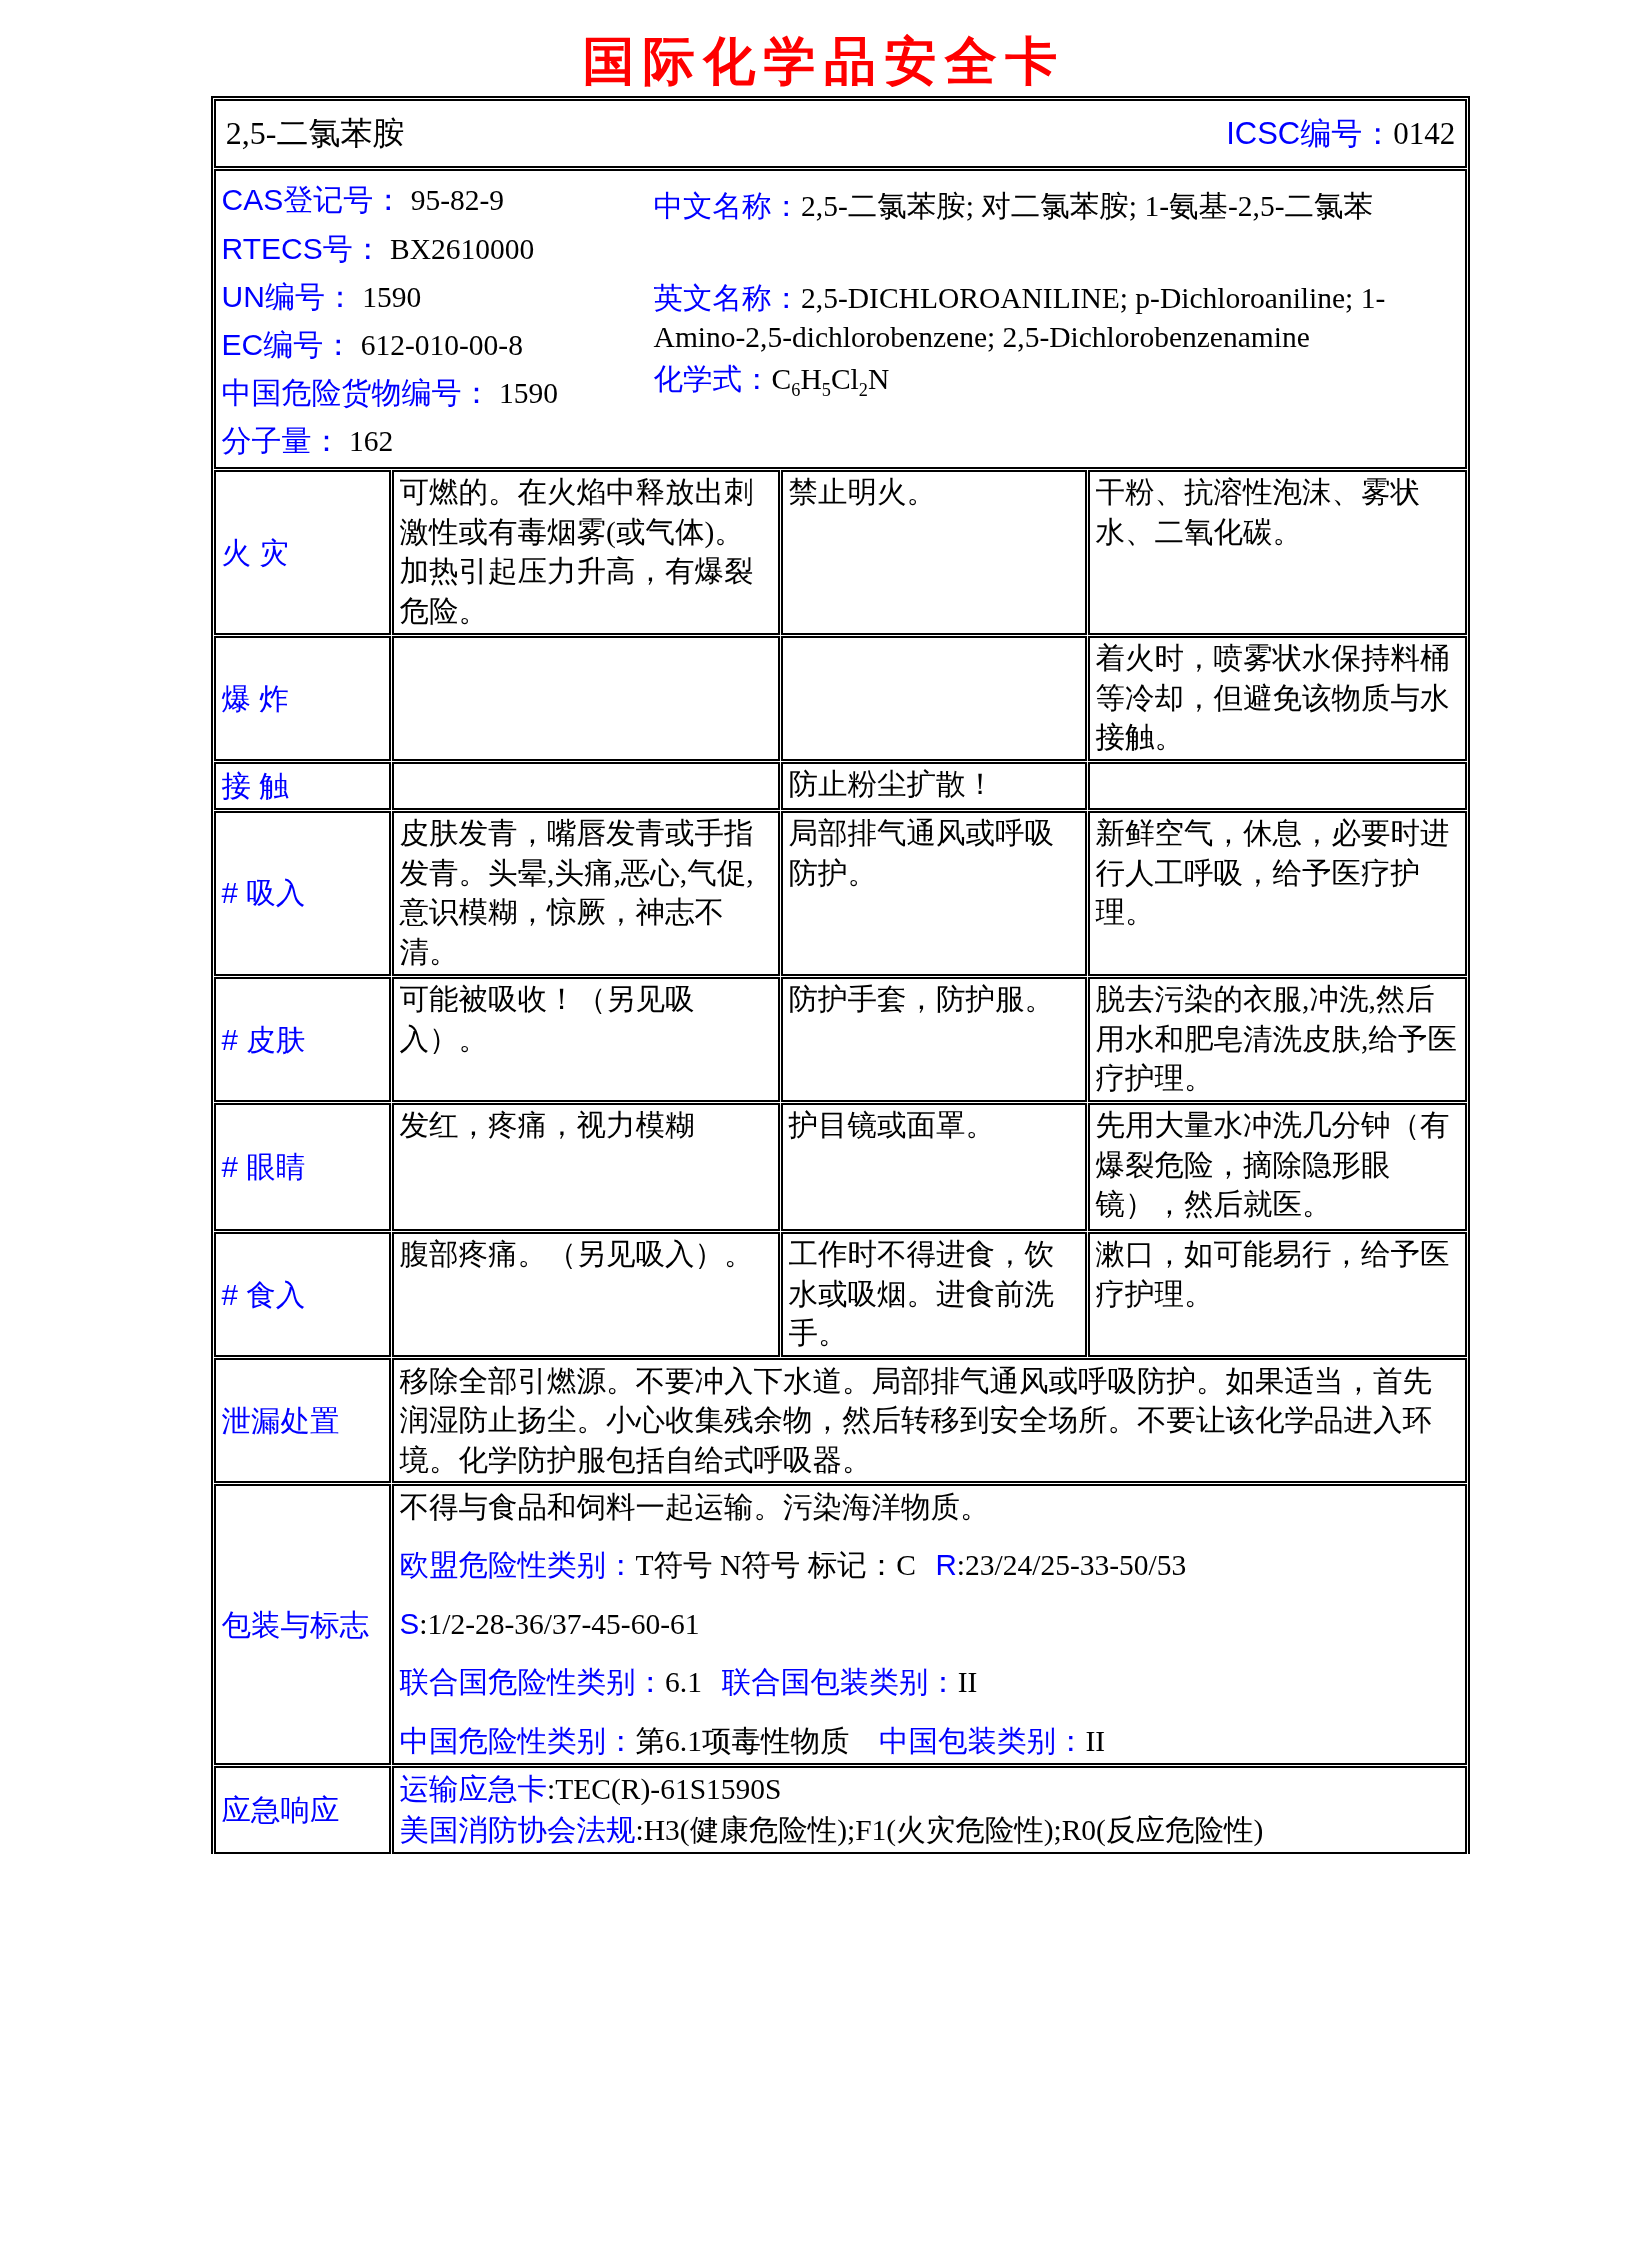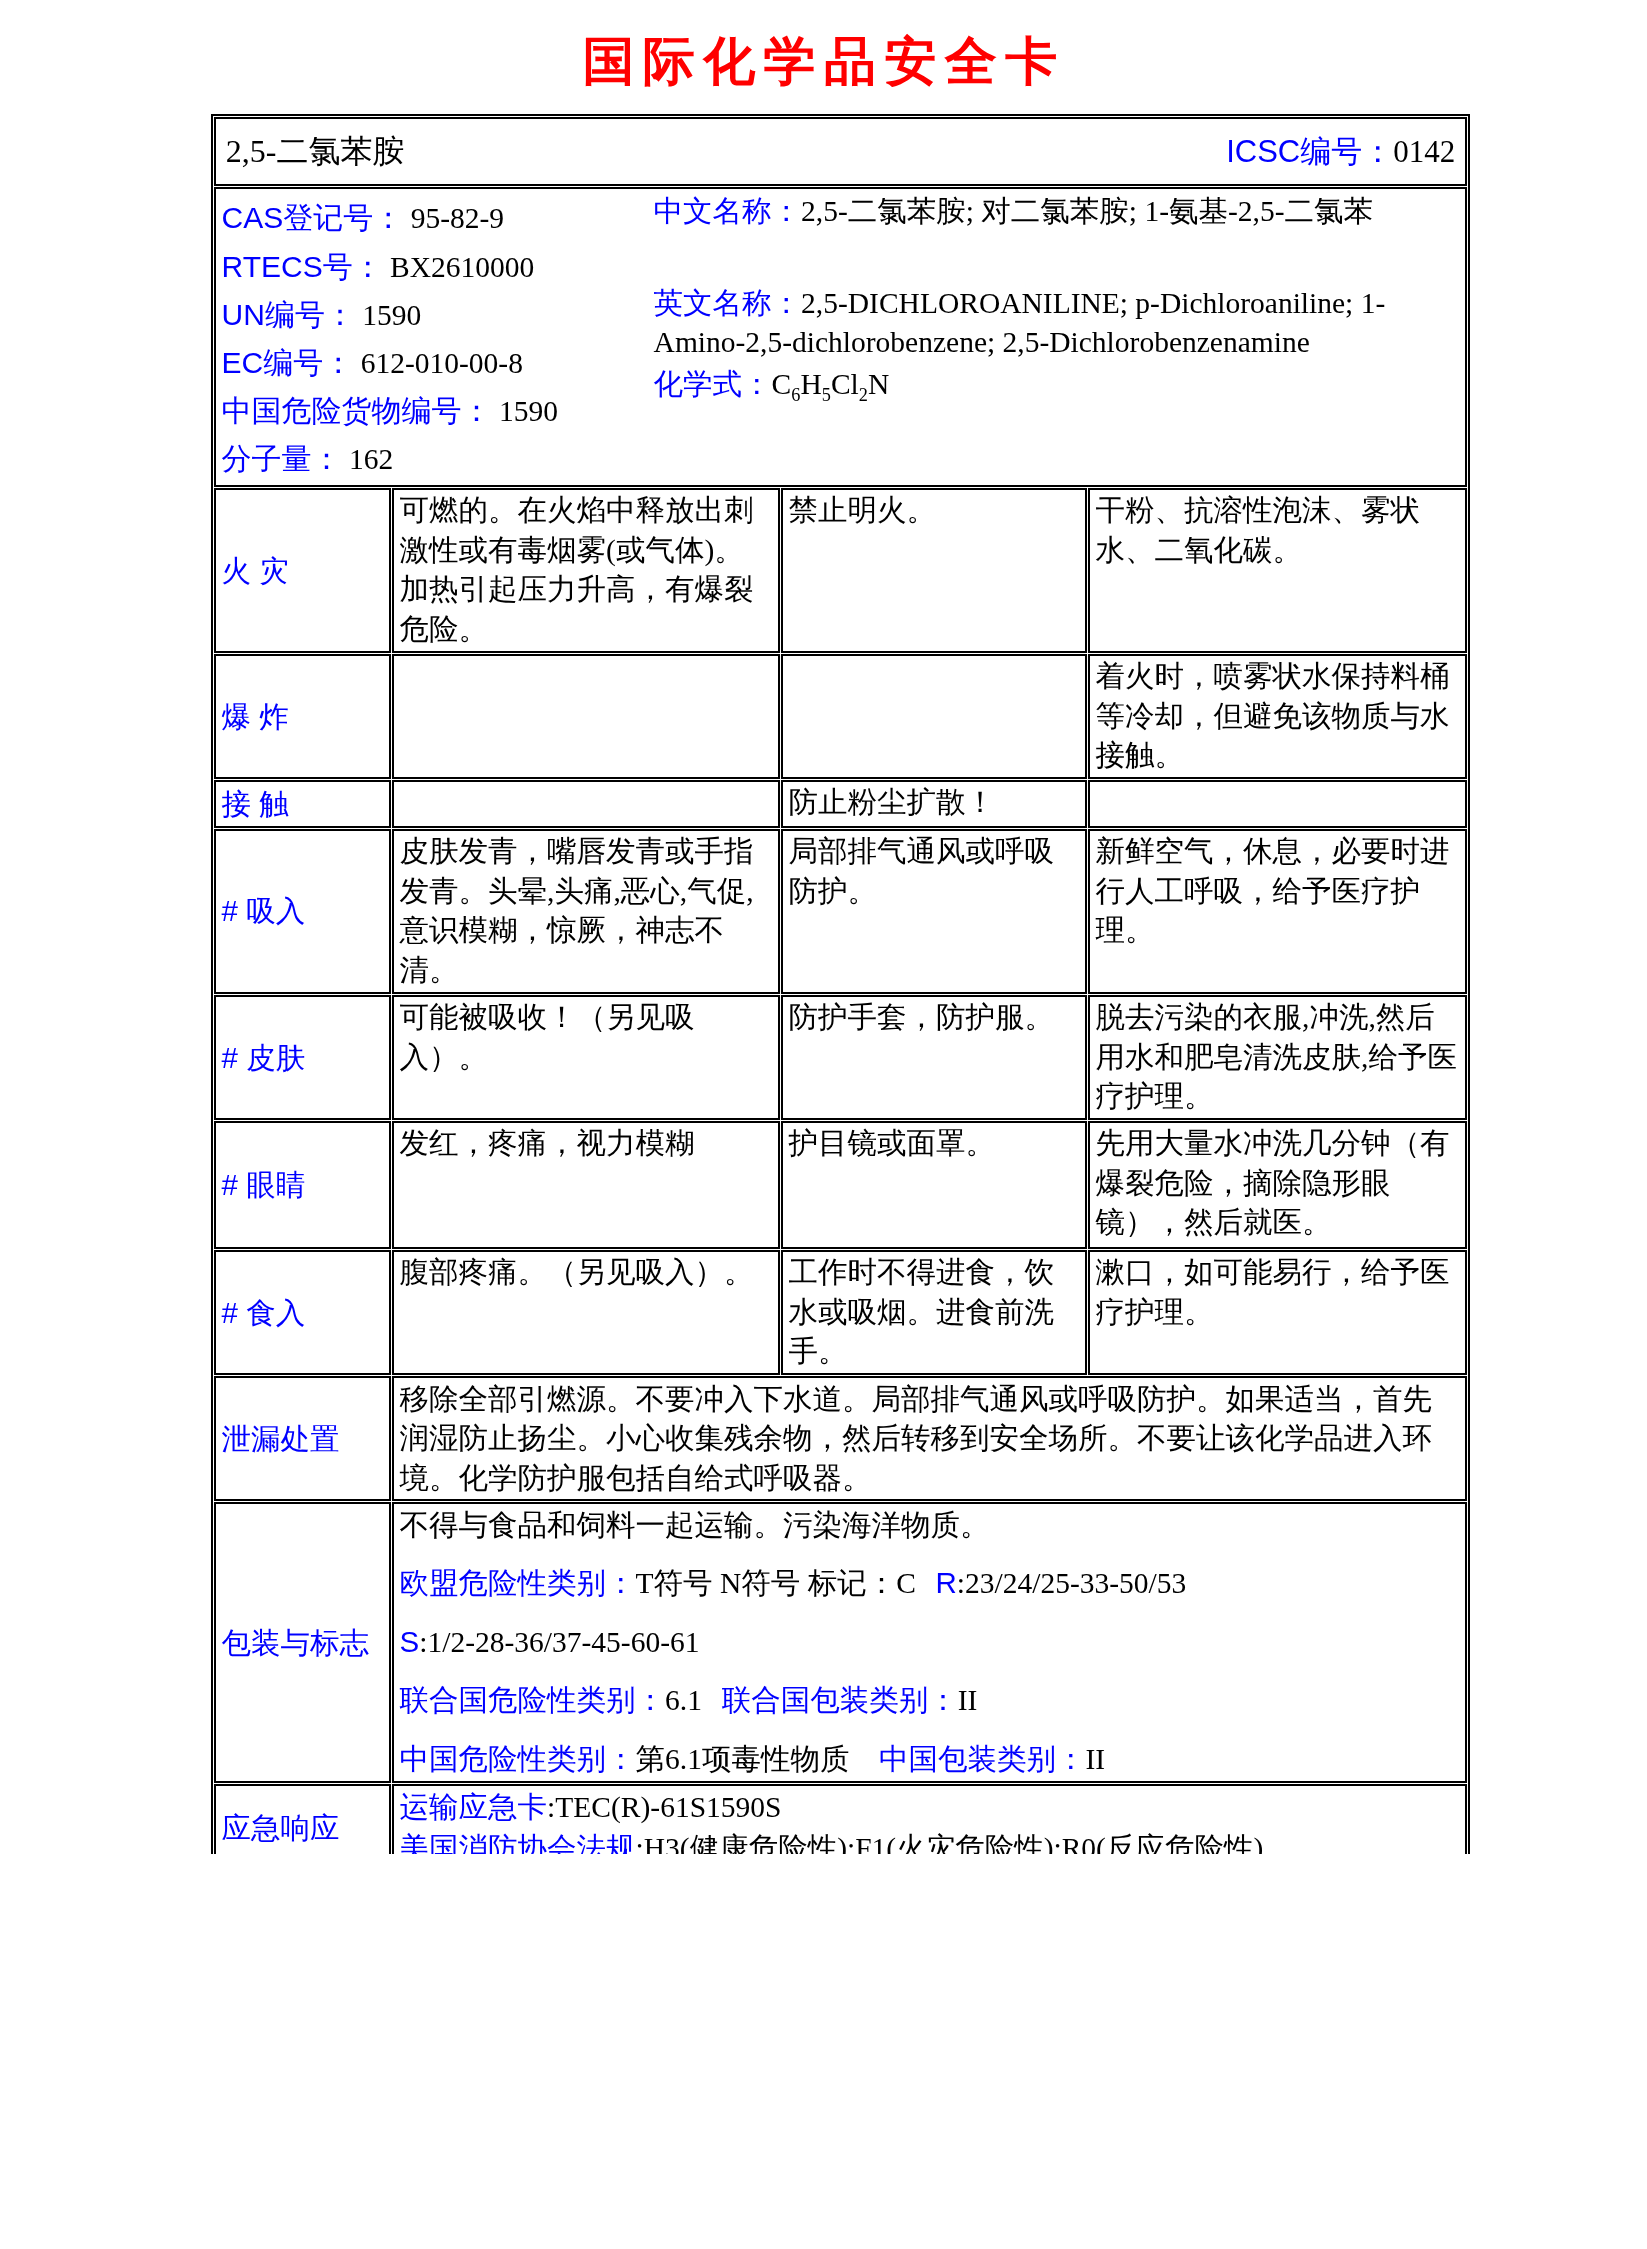--- a/index.html
+++ b/index.html
@@ -20,21 +20,21 @@
     text-align: center;
     font-family: "Liberation Sans", "DejaVu Sans", sans-serif;
     font-weight: bold;
     font-size: 52px;
     letter-spacing: 8.4px;
     color: #FF0000;
   }
   table.card {
     position: absolute;
     left: 211px;
-    top: 114px;
+    top: 96px;
     width: 1257px;
     border: 2.8px solid #000000;
     border-collapse: separate;
     border-spacing: 1.4px;
     table-layout: fixed;
   }
   table.card td {
     border: 2.1px solid #000000;
     vertical-align: top;
     padding: 1.4px 5.6px;
@@ -57,21 +57,21 @@
     padding: 0 4.2px;
   }
   .toprow-flex .chem-name { font-size: 32px; }
   .toprow-flex .icsc { font-size: 31px; }
   .toprow-flex .icsc .blue { font-size: 31px; }
   
   .info-flex { display: flex; align-items: stretch; min-height: 275px; }
   .info-left { width: 432px; flex: 0 0 432px; padding-top: 4.2px; }
   .info-left .id-line { line-height: 1.6; font-size: 29.5px; }
   .info-left .id-line .blue { font-size: 30px; }
-  .info-right { flex: 1 1 auto; padding-top: 1px; }
+  .info-right { flex: 1 1 auto; padding-top: 14px; }
   .info-right .para { font-size: 29.5px; line-height: 1.34; }
   .para-cn { margin-bottom: 51px; }
   .para-en { margin-bottom: 1.4px; }
   .formula-line sub { font-size: 0.62em; }
   
   .hdr-cell {
     text-align: center;
     vertical-align: middle !important;
     height: 93px;
     font-size: 32px;

